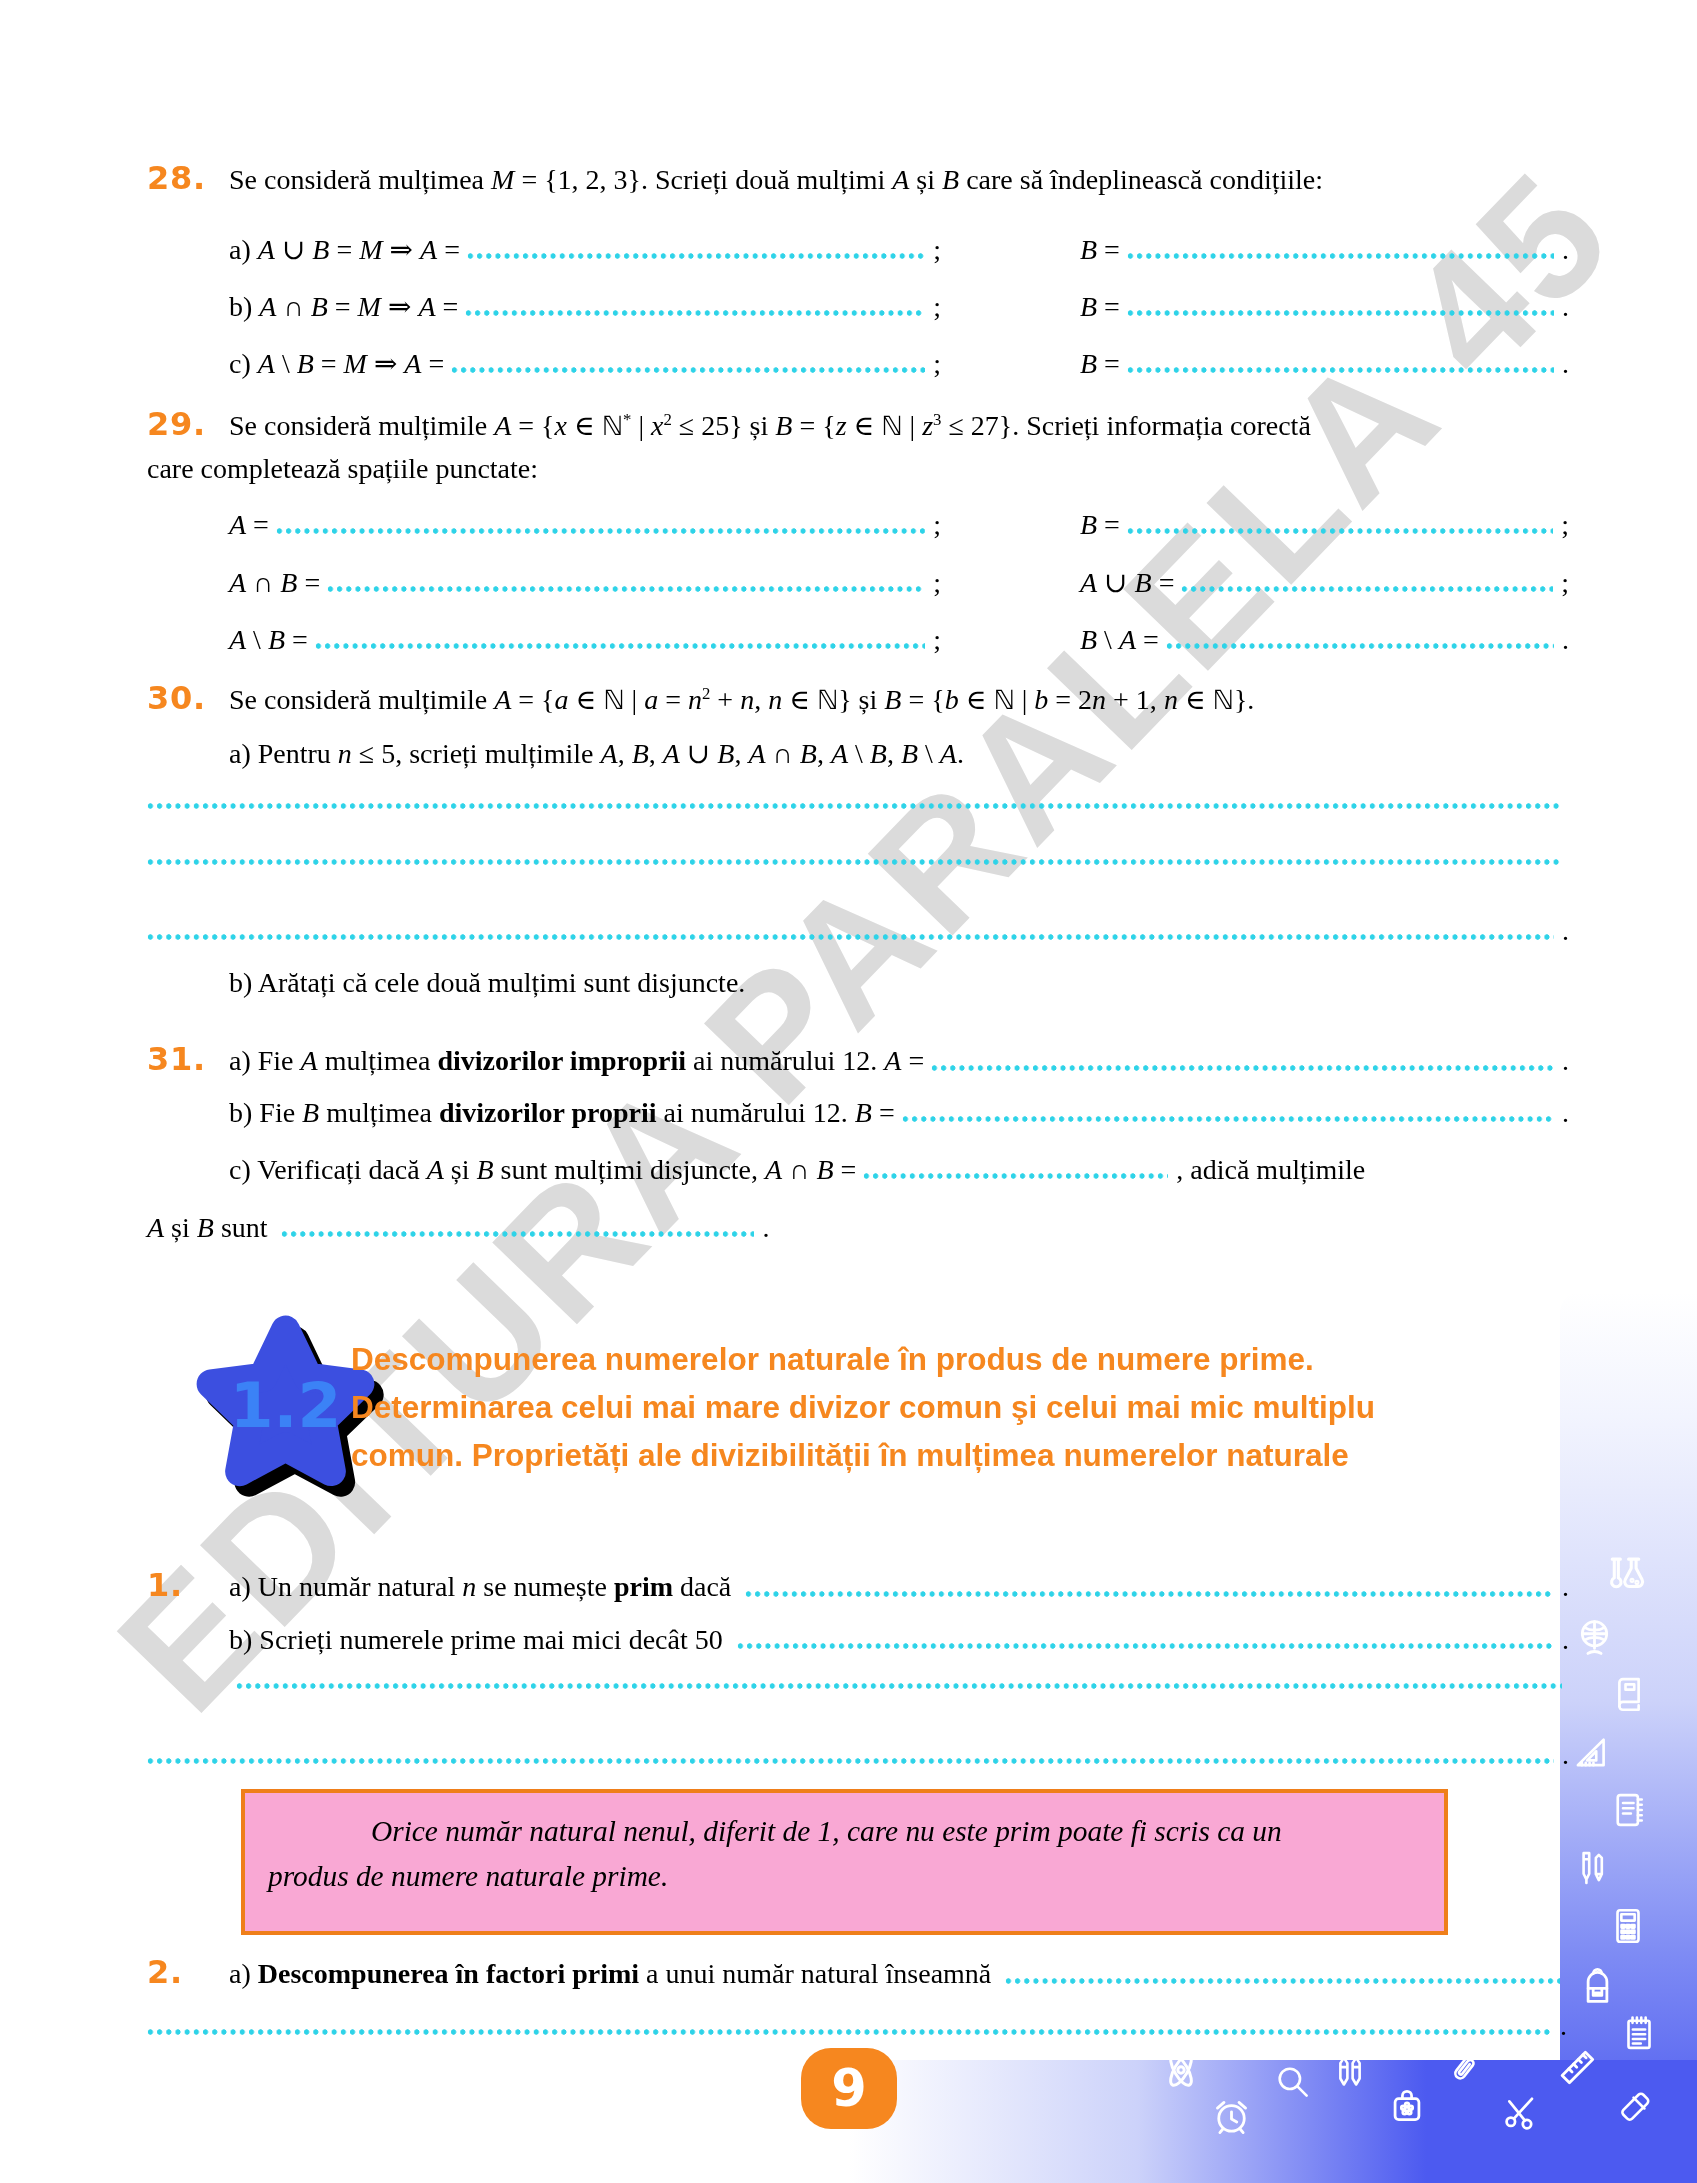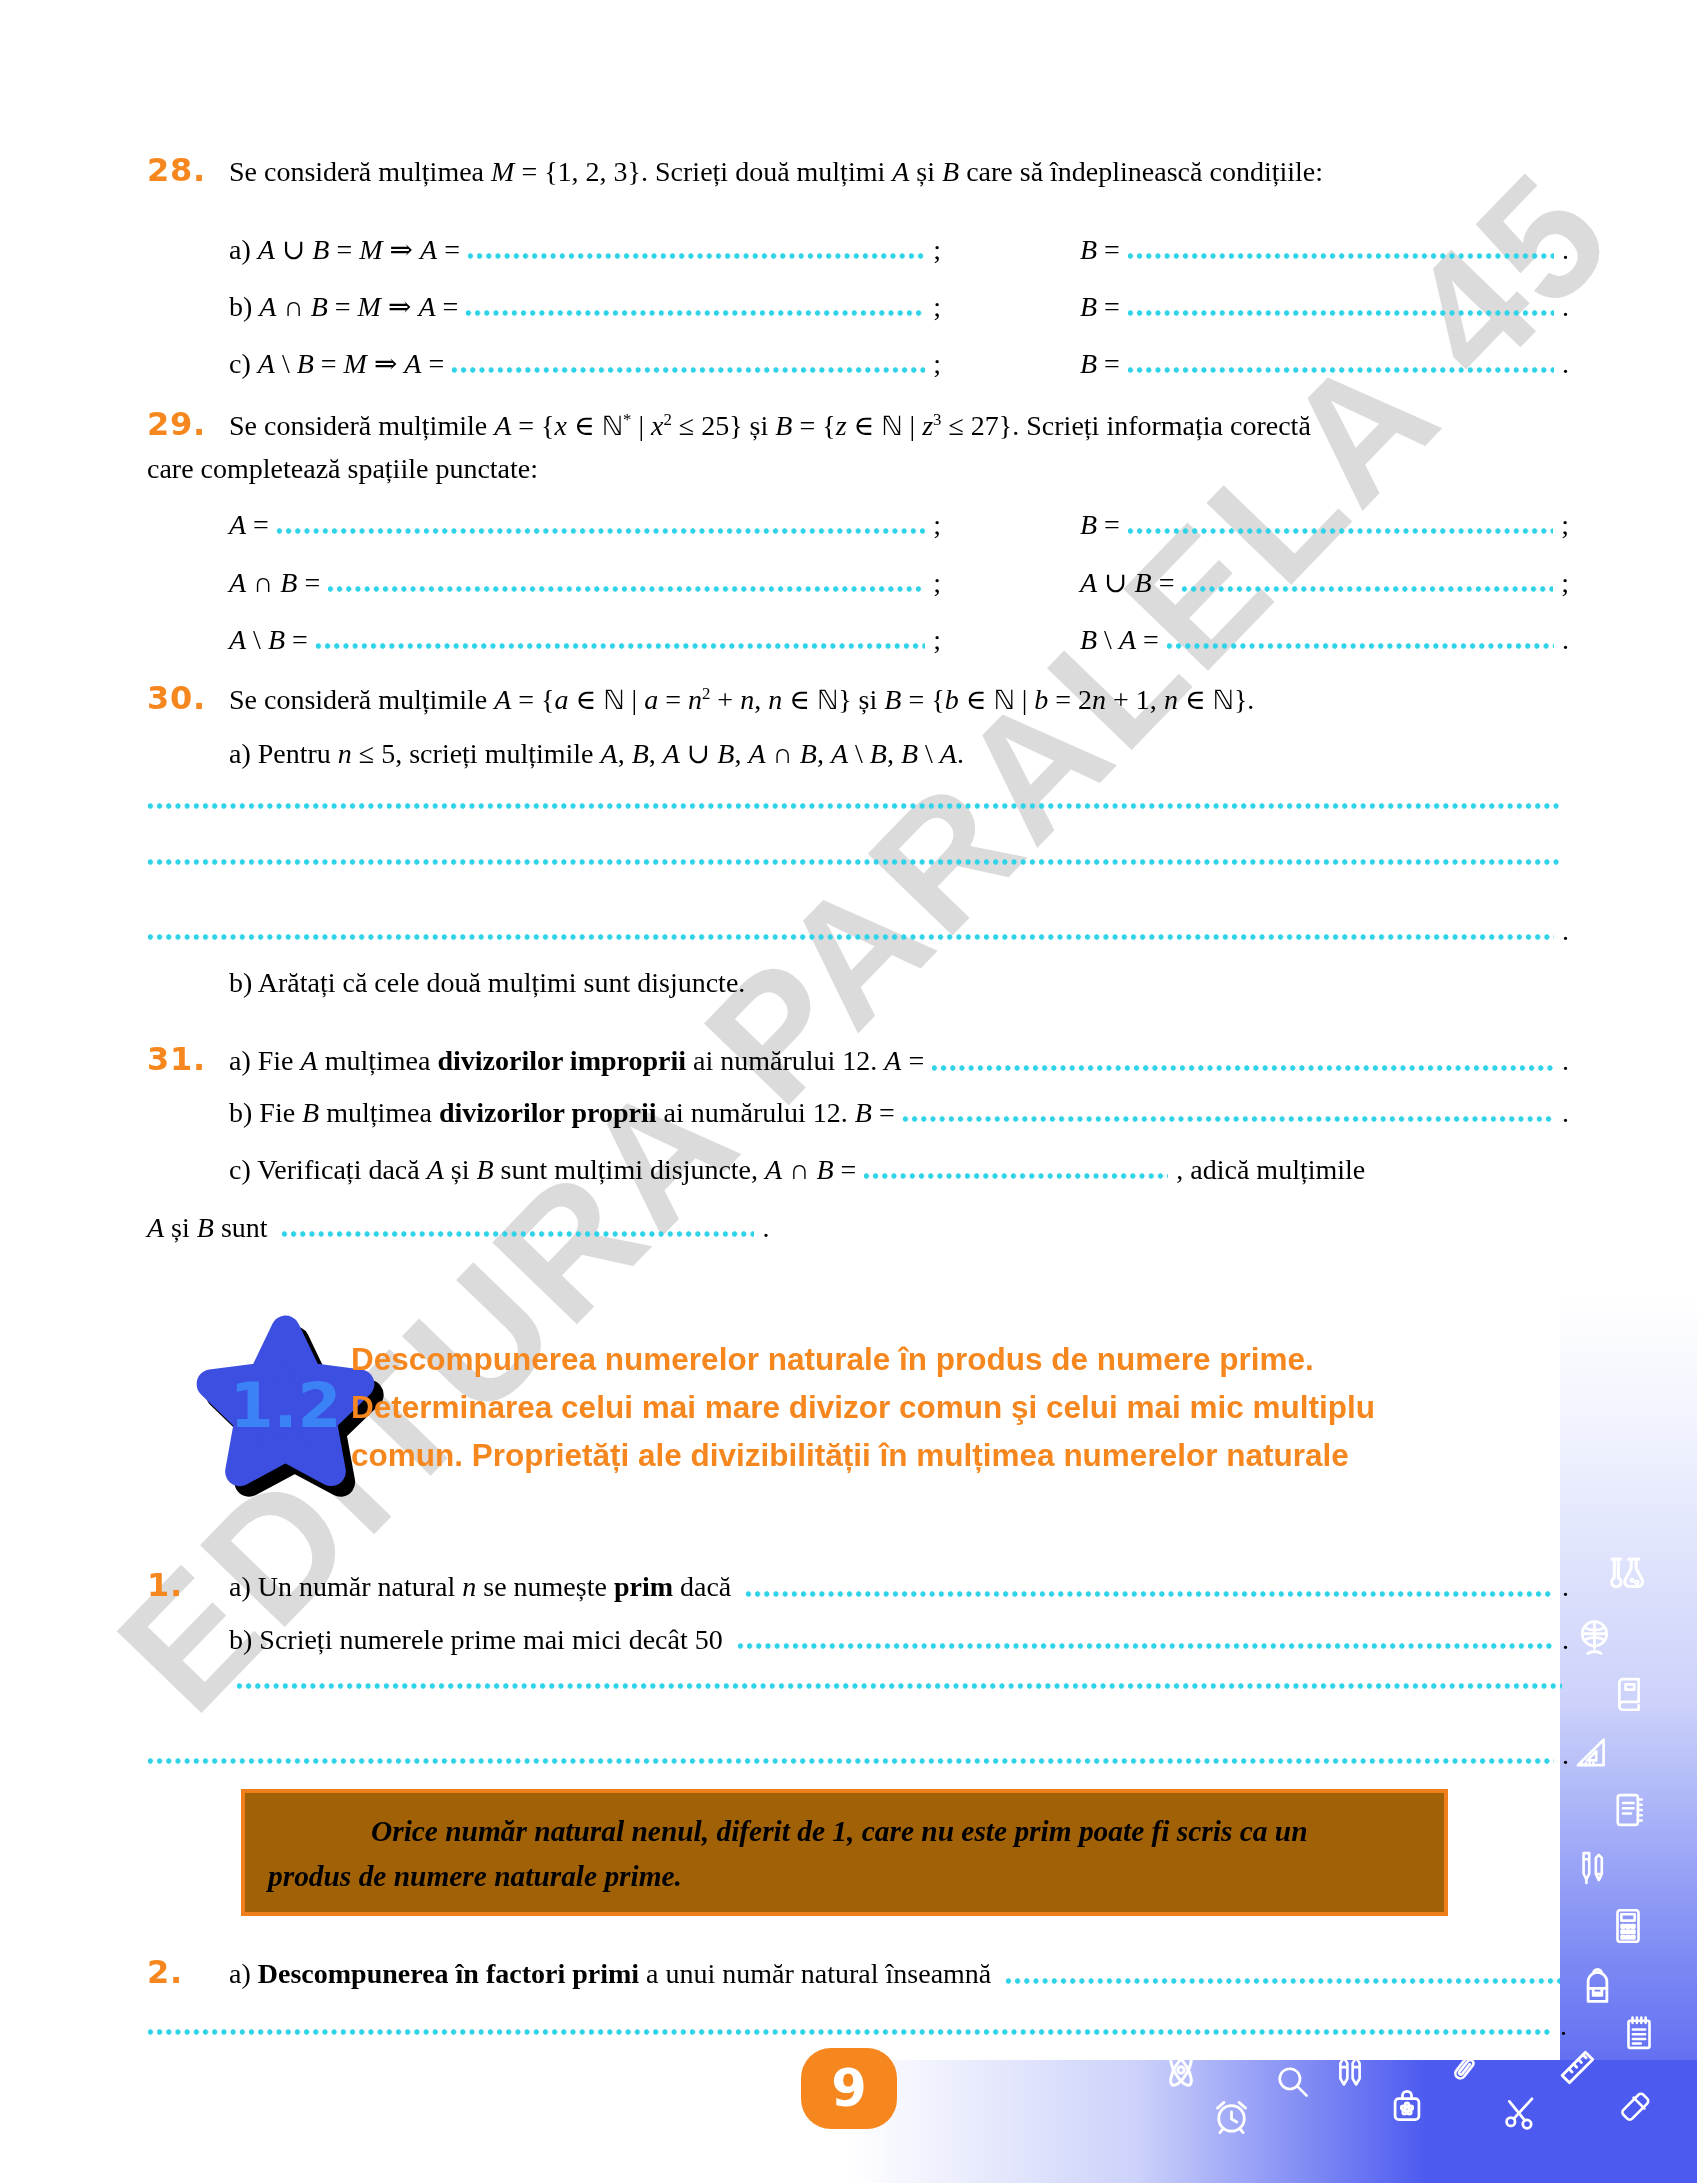--- a/index.html
+++ b/index.html
@@ -40,23 +40,23 @@
   .dl .dots{margin-left:0;}
   .narrow{right:131px;}
   
   .star-wrap{position:absolute;left:186px;top:1309px;width:199px;height:199px;z-index:2;}
   .star-num{position:absolute;left:186px;top:1309px;width:199px;height:199px;z-index:3;
     display:flex;align-items:center;justify-content:center;color:#3b82f6;
     font-family:"DejaVu Sans",sans-serif;font-weight:bold;font-size:63px;padding-bottom:5.5px;box-sizing:border-box;}
   .sec-line{position:absolute;left:351px;right:103px;z-index:2;color:#f6871f;
     font-family:"Liberation Sans",sans-serif;font-weight:bold;font-size:31.5px;line-height:1;}
   
-  .info-box{position:absolute;left:241px;top:1789px;width:1207px;height:127px;z-index:2;
-    background:#a16207;border:4.1px solid #ef7f1a;box-sizing:border-box;
-    padding:16.4px 23px 0 23px;font-weight:bold;font-style:italic;font-size:29.4px;line-height:1.5;}
+  .info-box{position:absolute;left:241px;top:1789px;width:1207px;height:146px;z-index:2;
+    background:#f9a8d4;border:4.1px solid #ef7f1a;box-sizing:border-box;
+    padding:16.4px 23px 0 23px;font-weight:normal;font-style:italic;font-size:29.4px;line-height:1.5;}
   .info-box .l1{text-indent:103px;}
   
   .page-badge{position:absolute;left:801px;top:2048px;width:96px;height:81px;z-index:3;
     background:#f6871f;border-radius:30px;display:flex;align-items:center;justify-content:center;
     color:#fff;font-family:"DejaVu Sans",sans-serif;font-weight:bold;font-size:51px;}
 </style>
 </head>
 <body>
 
 <svg width="0" height="0" style="position:absolute">
@@ -205,21 +205,21 @@
         <use href="#sym-scissors"></use>
       </svg>
       <svg class="wicon" viewBox="0 0 24 24" style="left: 1555px; top: 2044px; width: 45px; height: 45px;">
         <use href="#sym-ruler"></use>
       </svg>
       <svg class="wicon" viewBox="0 0 24 24" style="left: 1615px; top: 2085px; width: 42px; height: 42px;">
         <use href="#sym-eraser"></use>
       </svg>
     </div>
 
-  <div class="line" style="top:151px">
+  <div class="line" style="top:159px">
     <span class="qnum">28.</span>
     <span class="runs"><span>Se consideră mulțimea </span><span class="it">M</span><span> = {1, 2, 3}. Scrieți două mulțimi </span><span class="it">A</span><span> și </span><span class="it">B</span><span> care să îndeplinească condițiile:</span></span>
   </div>
   <div class="line ind" style="top:233px">
     <span class="col-l">
         <span class="runs"><span>a) </span><span class="it">A</span><span> ∪ </span><span class="it">B</span><span> = </span><span class="it">M</span><span> ⇒ </span><span class="it">A</span><span> =</span></span>
         <span class="dots"></span>
         <span class="tail">;</span>
       </span>
     <span class="col-r">

